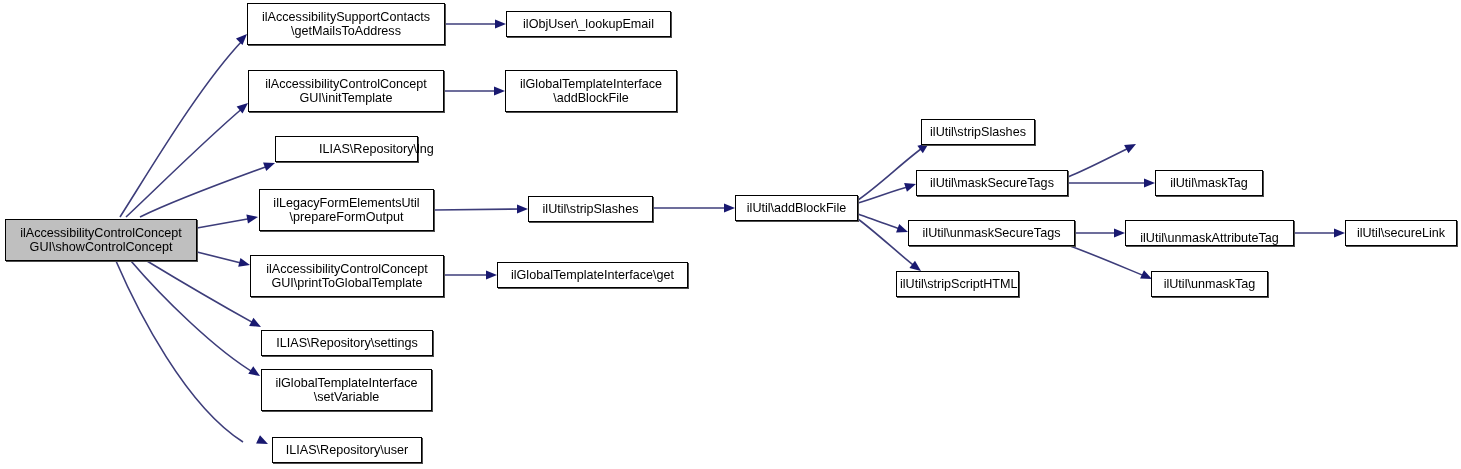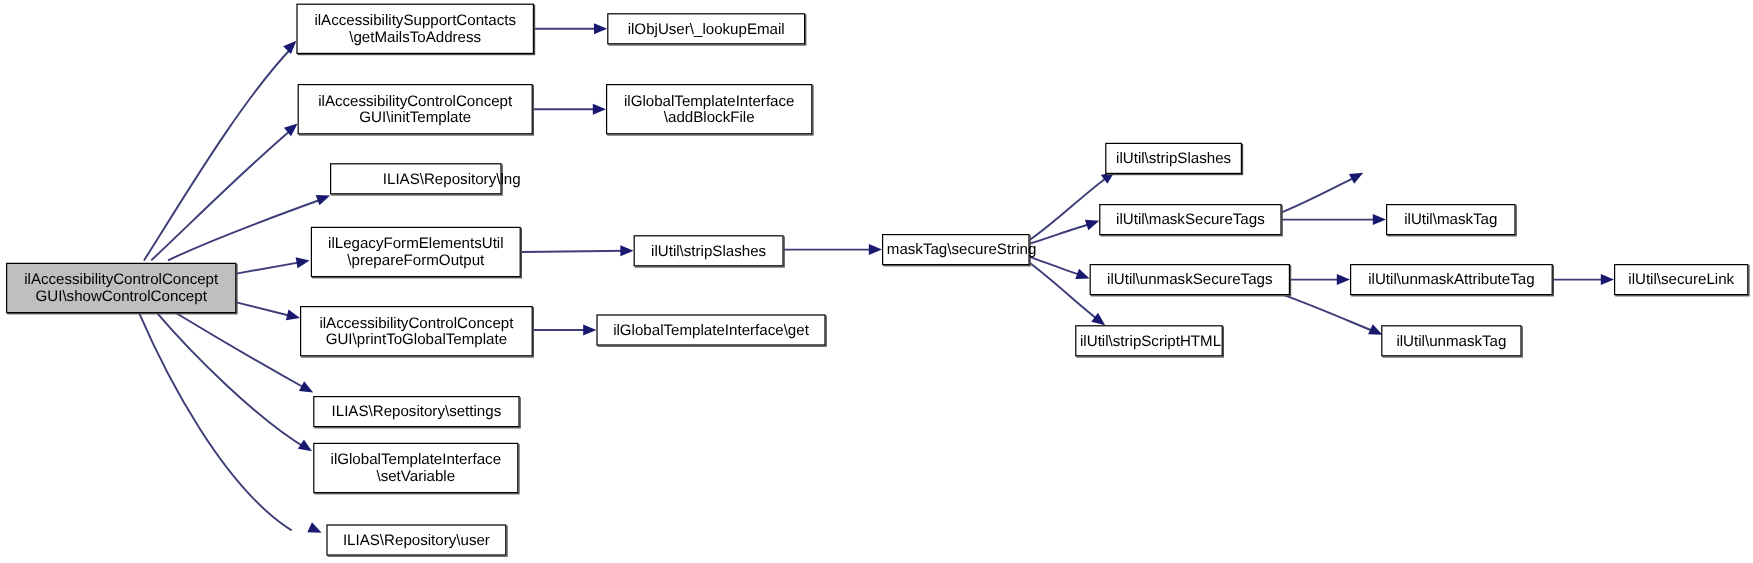--- a/index.html
+++ b/index.html
@@ -107,29 +107,29 @@
 \getMailsToAddress</span></div>
     <div class="node" style="left: 506px; top: 11px; width: 165px; height: 26px;"><span class="node-label">ilObjUser\_lookupEmail</span></div>
     <div class="node" style="left: 248px; top: 70px; width: 196px; height: 42px;"><span class="node-label">ilAccessibilityControlConcept
 GUI\initTemplate</span></div>
     <div class="node" style="left: 505px; top: 70px; width: 172px; height: 42px;"><span class="node-label">ilGlobalTemplateInterface
 \addBlockFile</span></div>
     <div class="node" style="left: 275px; top: 136px; width: 143px; height: 26px; padding-left: 40px;"><span class="node-label">ILIAS\Repository\lng</span></div>
     <div class="node" style="left: 259px; top: 189px; width: 175px; height: 42px;"><span class="node-label">ilLegacyFormElementsUtil
 \prepareFormOutput</span></div>
     <div class="node" style="left: 528px; top: 196px; width: 125px; height: 26px;"><span class="node-label">ilUtil\stripSlashes</span></div>
-    <div class="node" style="left: 735px; top: 195px; width: 123px; height: 26px;"><span class="node-label">maskTag\secureString</span></div>
+    <div class="node" style="left: 735px; top: 195px; width: 123px; height: 26px;"><span class="node-label">ilUtil\addBlockFile</span></div>
     <div class="node" style="left: 250px; top: 255px; width: 194px; height: 42px;"><span class="node-label">ilAccessibilityControlConcept
 GUI\printToGlobalTemplate</span></div>
     <div class="node" style="left: 497px; top: 262px; width: 191px; height: 26px;"><span class="node-label">ilGlobalTemplateInterface\get</span></div>
     <div class="node" style="left: 261px; top: 319px; width: 172px; height: 26px; margin-top: 11px;"><span class="node-label">ILIAS\Repository\settings</span></div>
     <div class="node" style="left: 261px; top: 369px; width: 171px; height: 42px;"><span class="node-label">ilGlobalTemplateInterface
 \setVariable</span></div>
     <div class="node" style="left: 272px; top: 437px; width: 150px; height: 26px;"><span class="node-label">ILIAS\Repository\user</span></div>
     <div class="node" style="left: 921px; top: 119px; width: 114px; height: 26px;"><span class="node-label">ilUtil\stripSlashes</span></div>
     <div class="node" style="left: 916px; top: 170px; width: 152px; height: 26px;"><span class="node-label">ilUtil\maskSecureTags</span></div>
     <div class="node" style="left: 908px; top: 220px; width: 167px; height: 26px;"><span class="node-label">ilUtil\unmaskSecureTags</span></div>
     <div class="node" style="left: 896px; top: 271px; width: 123px; height: 26px;"><span class="node-label">ilUtil\stripScriptHTML</span></div>
     <div class="node" style="left: 1155px; top: 170px; width: 108px; height: 26px;"><span class="node-label">ilUtil\maskTag</span></div>
-    <div class="node" style="left: 1125px; top: 220px; width: 169px; height: 26px;"><span class="node-label">ilUtil\unmaskAttributeTag</span></div>
+    <div class="node" style="left: 1125px; top: 220px; width: 169px; height: 26px; align-items: flex-end;"><span class="node-label">ilUtil\unmaskAttributeTag</span></div>
     <div class="node" style="left: 1151px; top: 271px; width: 117px; height: 26px;"><span class="node-label">ilUtil\unmaskTag</span></div>
     <div class="node" style="left: 1345px; top: 220px; width: 112px; height: 26px;"><span class="node-label">ilUtil\secureLink</span></div>
   </div>
 
 </body></html>

